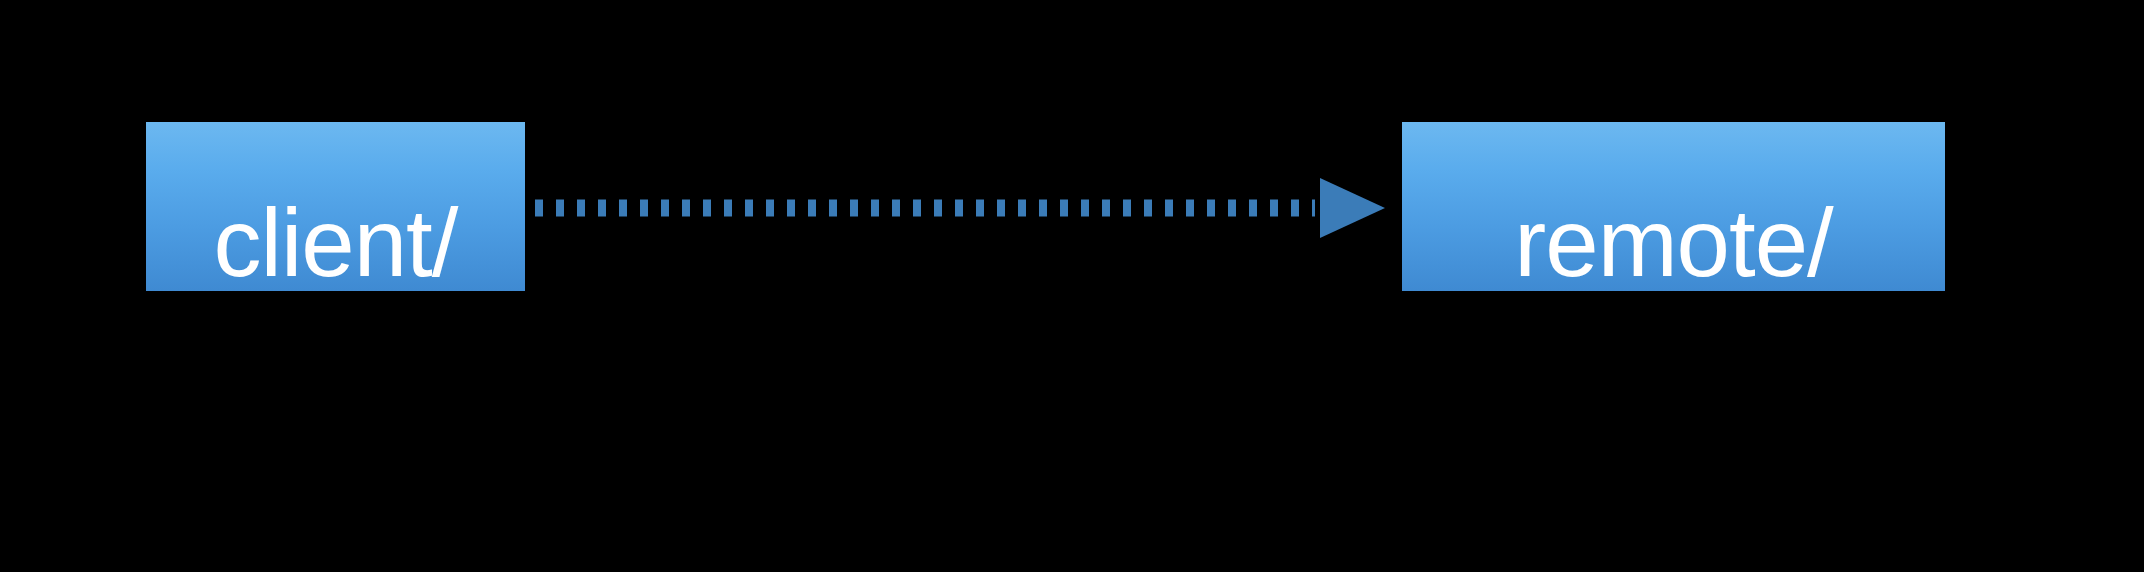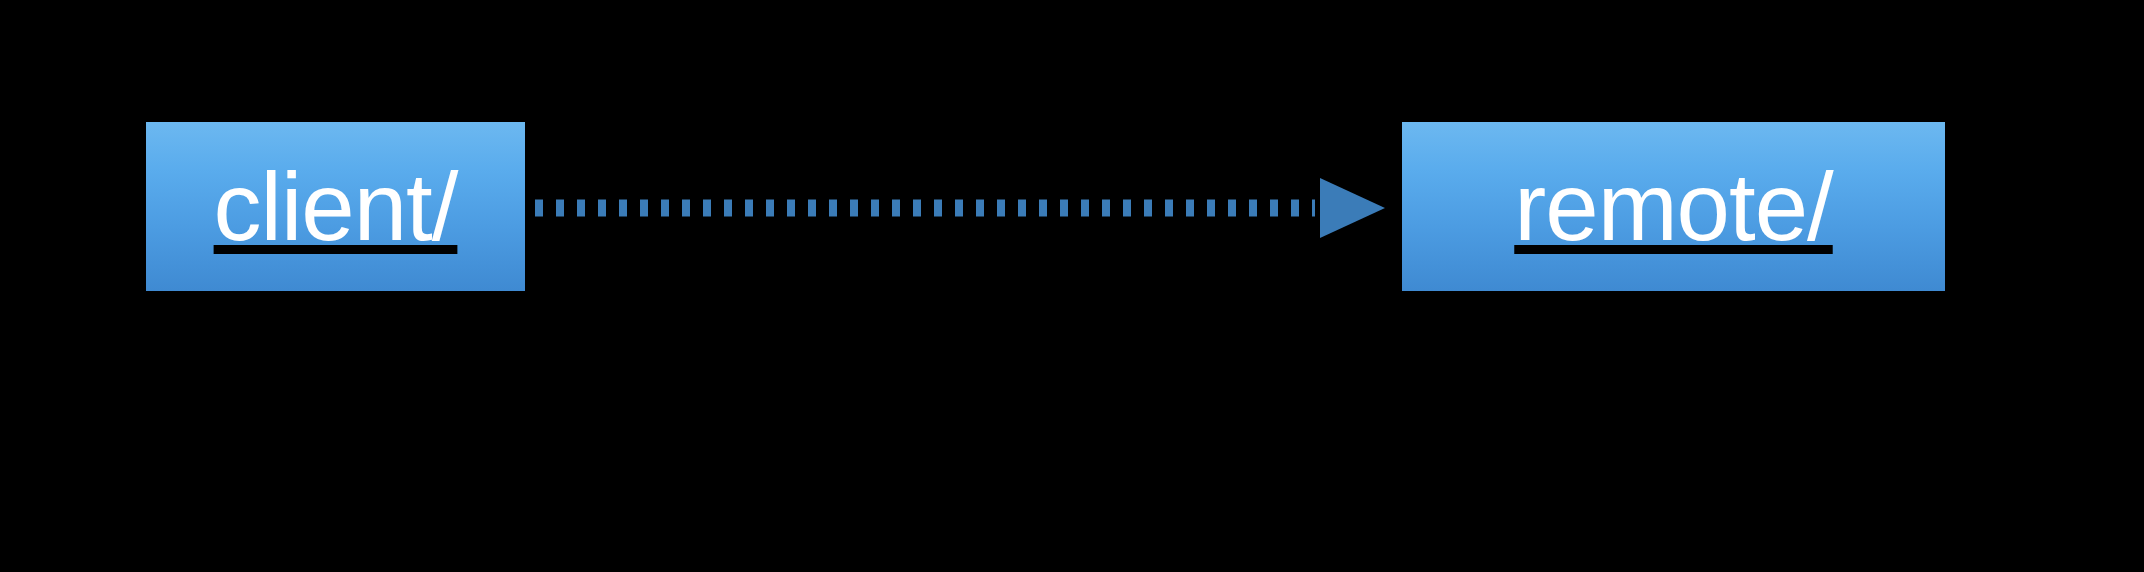--- a/index.html
+++ b/index.html
@@ -17,25 +17,24 @@
     height: 572px;
     background: #000000;
     overflow: hidden;
   }
 
   
   .node {
     position: absolute;
     box-sizing: border-box;
     display: flex;
-    align-items: center;
+    align-items: flex-end;
     justify-content: center;
     background: linear-gradient(180deg, #6cb8f0 0%, #5aaced 28%, #4c9ce2 62%, #3f8ad2 100%);
     border: 0;
-    text-decoration: underline;
   }
   .node-label {
     color: #ffffff;
     font-family: "Liberation Sans", "DejaVu Sans", sans-serif;
     font-weight: 400;
     font-size: 96px;
     line-height: 1;
     letter-spacing: -1px;
     white-space: nowrap;
     user-select: none;

